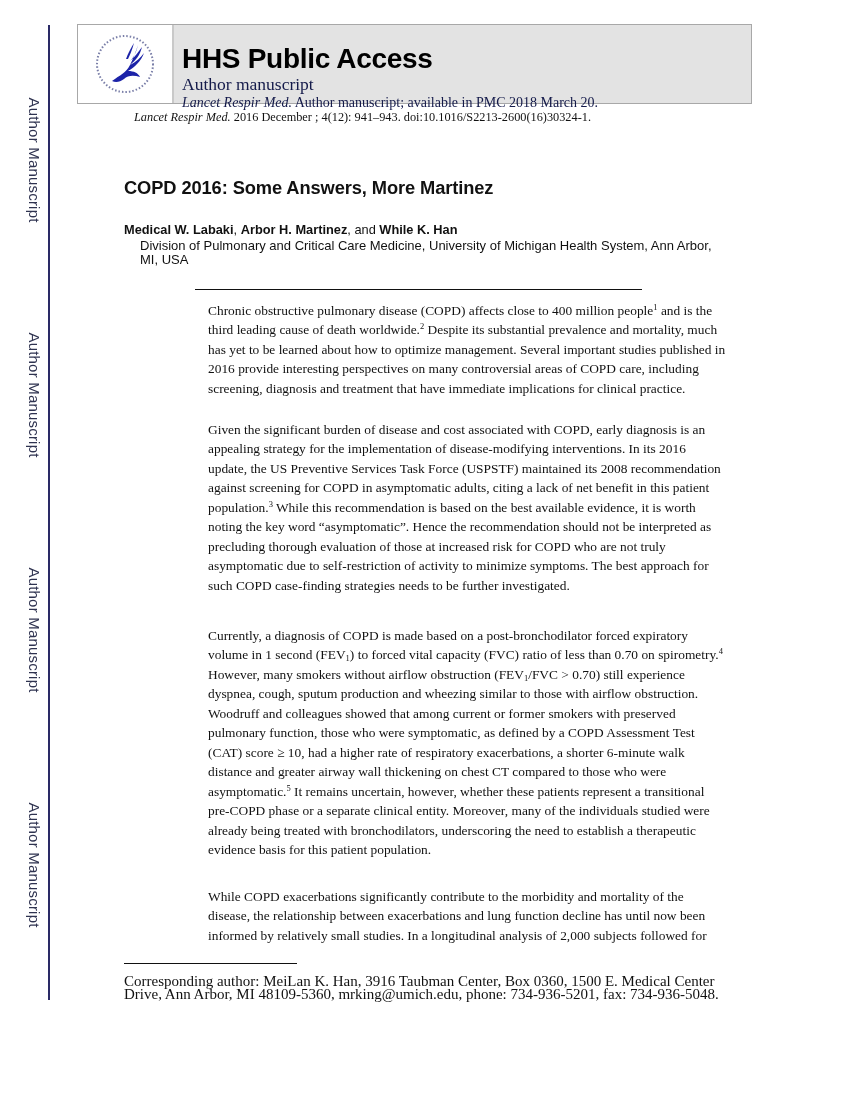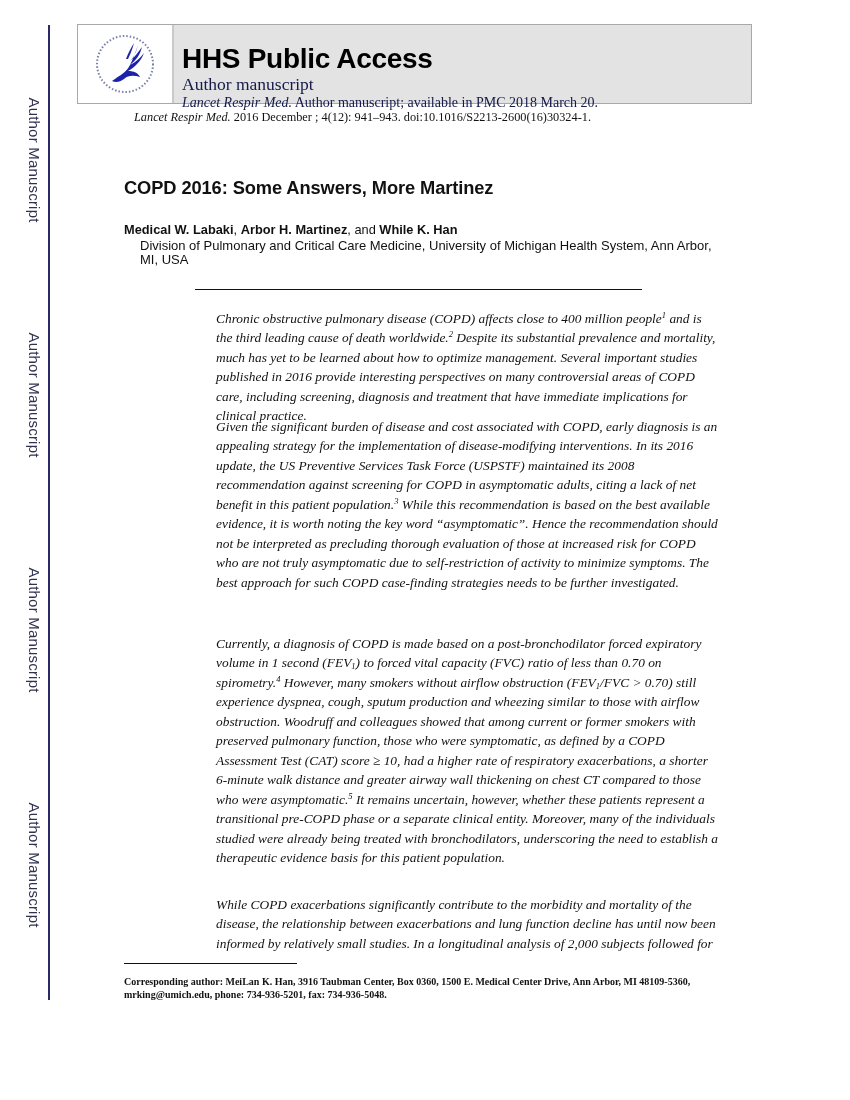--- a/index.html
+++ b/index.html
@@ -23,26 +23,26 @@
 
   .title { position: absolute; left: 124px; top: 177px; font-family: "Liberation Sans", "DejaVu Sans", sans-serif; font-weight: bold; font-size: 18.3px; color: #111; letter-spacing: -0.1px; }
 
   .authors { position: absolute; left: 124px; top: 220px; font-family: "Liberation Sans", "DejaVu Sans", sans-serif; font-size: 12.8px; line-height: 19.5px; color: #111; }
   .authors b { font-weight: bold; }
   .affil { position: absolute; left: 124px; top: 239px; width: 590px; font-family: "Liberation Sans", "DejaVu Sans", sans-serif; font-size: 13px; line-height: 14px; color: #111; margin-left: 16px; }
 
   .rule { position: absolute; left: 195px; top: 289px; width: 447px; height: 1px; background: #111; }
 
   .body { position: absolute; left: 208px; width: 518px; font-size: 13.4px; line-height: 19.45px; color: #111; }
-  .body p { margin: 8px; font-style: italic; }
+  .body p { margin: 0; }
   sup { font-size: 8.5px; vertical-align: 5px; line-height: 0; }
   sub { font-size: 8.5px; vertical-align: -2px; line-height: 0; }
 
   .fn-rule { position: absolute; left: 124px; top: 963px; width: 173px; height: 1px; background: #111; }
-  .footnote { position: absolute; left: 124px; top: 975px; width: 610px; font-size: 10px; line-height: 13px; color: #111; font-weight: bold; }
+  .footnote { position: absolute; left: 124px; top: 975px; width: 610px; font-size: 15px; line-height: 13px; color: #111; }
 </style>
 </head>
 <body>
 
 <div class="side-rule"></div>
 <div class="side-label" style="top:160px">
     <span>Author Manuscript</span>
   </div>
 <div class="side-label" style="top:395px">
     <span>Author Manuscript</span>
@@ -79,21 +79,21 @@
   <b>Medical W. Labaki</b><span>, </span><b>Arbor H. Martinez</b><span>, and </span><b>While K. Han</b>
 </div>
 <div class="affil">Division of Pulmonary and Critical Care Medicine, University of Michigan Health System, Ann Arbor, MI, USA</div>
 
 <div class="rule"></div>
 
 <div class="body" style="top:301px">
   <p><span>Chronic obstructive pulmonary disease (COPD) affects close to 400 million people</span><sup>1</sup><span> and is the third leading cause of death worldwide.</span><sup>2</sup><span> Despite its substantial prevalence and mortality, much has yet to be learned about how to optimize management. Several important studies published in 2016 provide interesting perspectives on many controversial areas of COPD care, including screening, diagnosis and treatment that have immediate implications for clinical practice.</span></p>
 </div>
 
-<div class="body" style="top:409px">
+<div class="body" style="top:420px">
   <p><span>Given the significant burden of disease and cost associated with COPD, early diagnosis is an appealing strategy for the implementation of disease-modifying interventions. In its 2016 update, the US Preventive Services Task Force (USPSTF) maintained its 2008 recommendation against screening for COPD in asymptomatic adults, citing a lack of net benefit in this patient population.</span><sup>3</sup><span> While this recommendation is based on the best available evidence, it is worth noting the key word “asymptomatic”. Hence the recommendation should not be interpreted as precluding thorough evaluation of those at increased risk for COPD who are not truly asymptomatic due to self-restriction of activity to minimize symptoms. The best approach for such COPD case-finding strategies needs to be further investigated.</span></p>
 </div>
 
 <div class="body" style="top:626px">
   <p><span>Currently, a diagnosis of COPD is made based on a post-bronchodilator forced expiratory volume in 1 second (FEV</span><sub>1</sub><span>) to forced vital capacity (FVC) ratio of less than 0.70 on spirometry.</span><sup>4</sup><span> However, many smokers without airflow obstruction (FEV</span><sub>1</sub><span>/FVC &gt; 0.70) still experience dyspnea, cough, sputum production and wheezing similar to those with airflow obstruction. Woodruff and colleagues showed that among current or former smokers with preserved pulmonary function, those who were symptomatic, as defined by a COPD Assessment Test (CAT) score ≥ 10, had a higher rate of respiratory exacerbations, a shorter 6-minute walk distance and greater airway wall thickening on chest CT compared to those who were asymptomatic.</span><sup>5</sup><span> It remains uncertain, however, whether these patients represent a transitional pre-COPD phase or a separate clinical entity. Moreover, many of the individuals studied were already being treated with bronchodilators, underscoring the need to establish a therapeutic evidence basis for this patient population.</span></p>
 </div>
 
 <div class="body" style="top:887px">
   <p><span>While COPD exacerbations significantly contribute to the morbidity and mortality of the disease, the relationship between exacerbations and lung function decline has until now been informed by relatively small studies. In a longitudinal analysis of 2,000 subjects followed for</span></p>
 </div>

